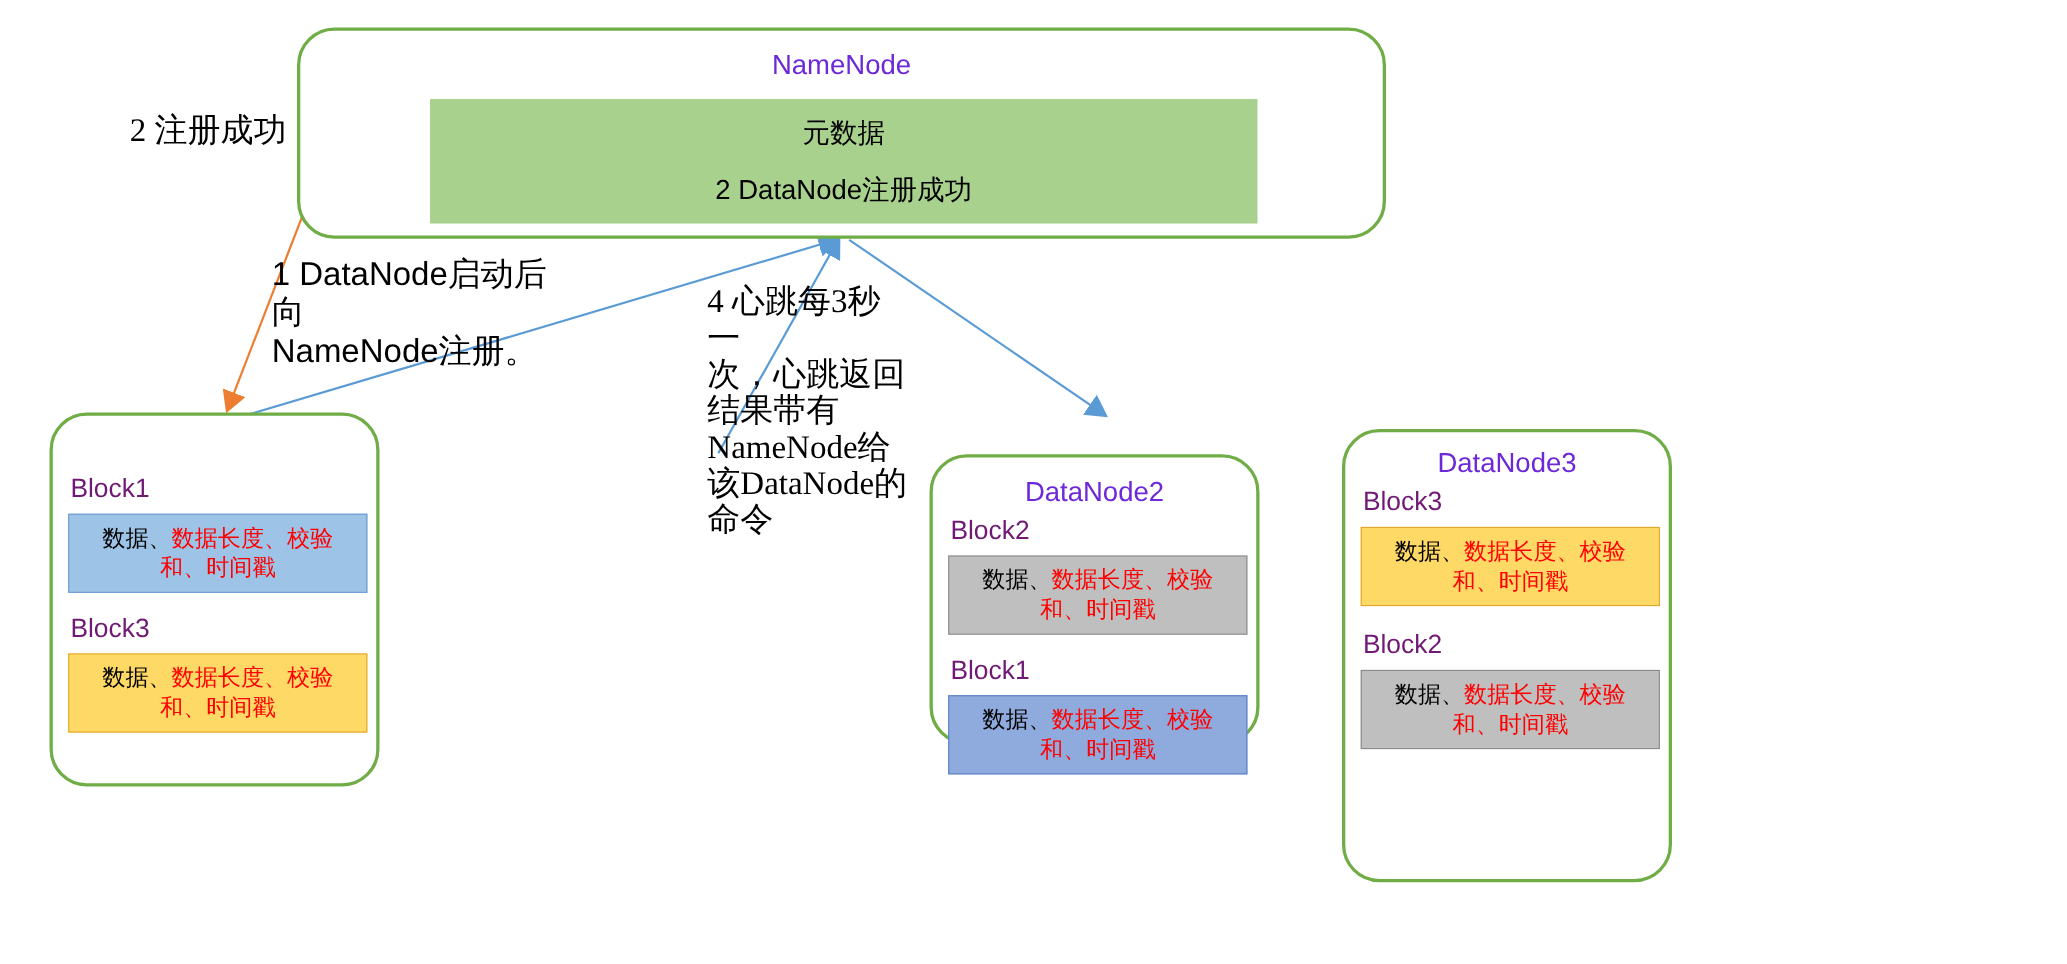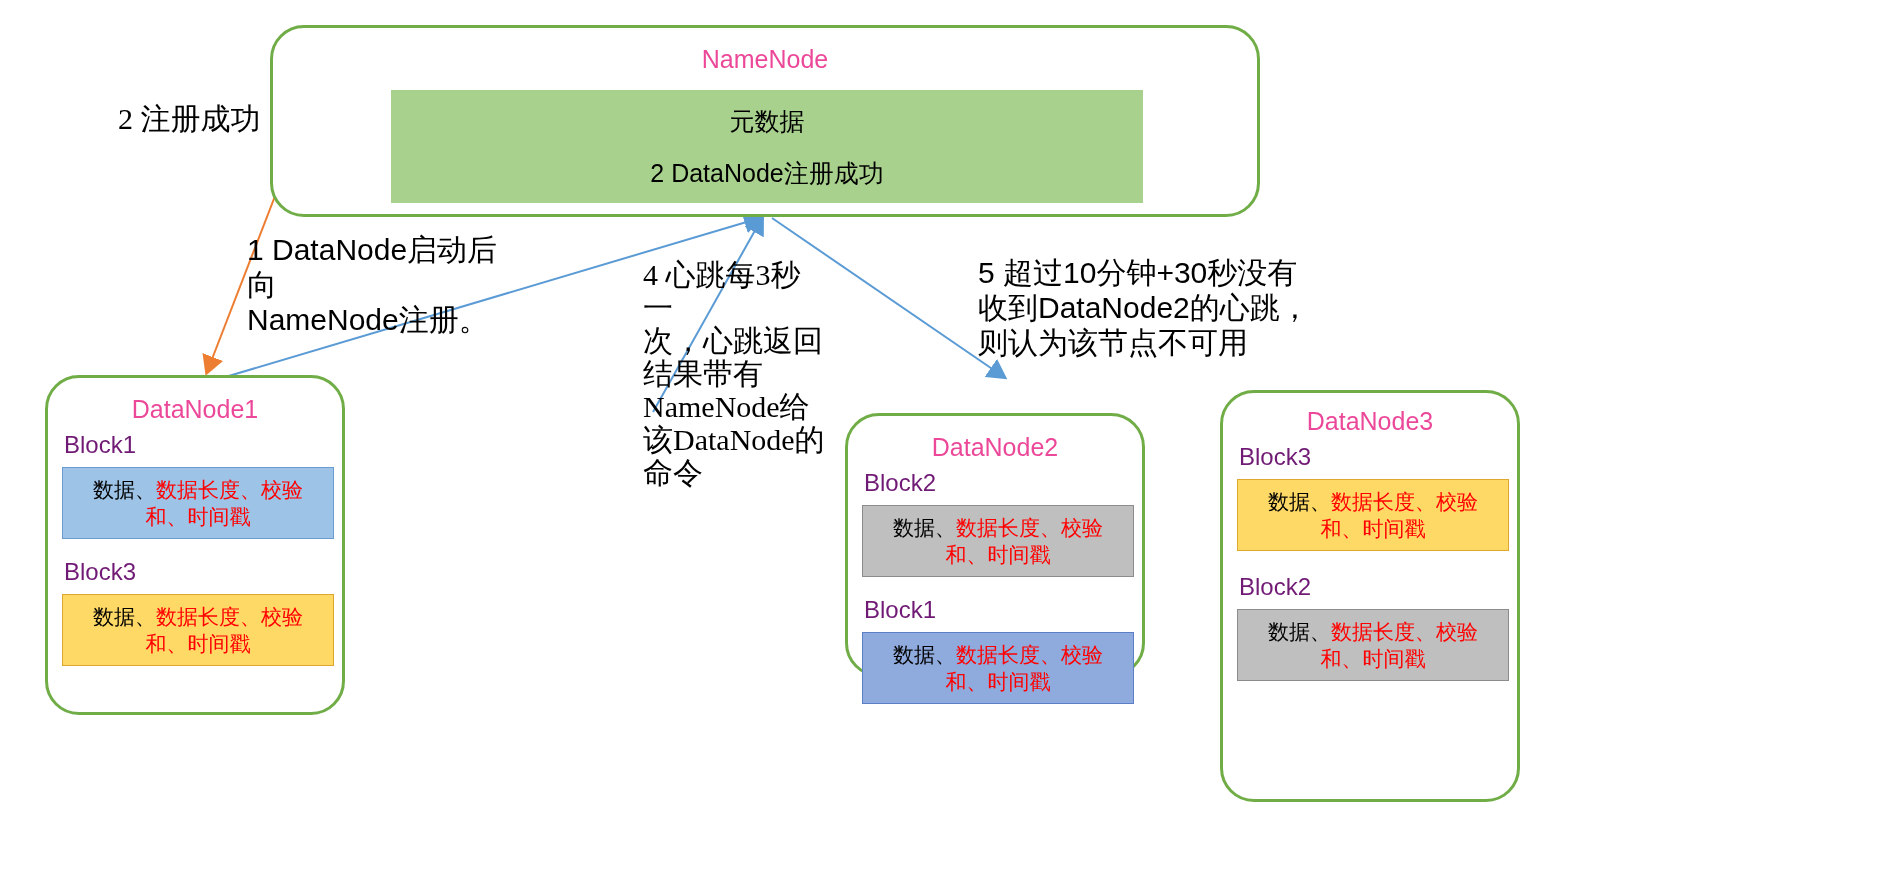--- a/index.html
+++ b/index.html
@@ -5,21 +5,21 @@
   html,body{margin:0;padding:0;background:#ffffff;}
   body{width:1879px;height:876px;position:relative;overflow:hidden;
        font-family:"Liberation Sans","DejaVu Sans",sans-serif;color:#000;}
   #stage{position:absolute;left:0;top:0;width:1879px;height:876px;}
 
   svg.arrows{position:absolute;left:0;top:0;width:1879px;height:876px;pointer-events:none;}
 
   .node-box{position:absolute;border:3px solid #70AD47;border-radius:34px;
             background:#ffffff;box-sizing:border-box;}
   .node-title{position:absolute;left:0;right:0;text-align:center;
-              font-size:25px;line-height:30px;color:#ec4899;}
+              font-size:25px;line-height:30px;color:#6d28d9;}
 
   .meta-box{position:absolute;background:#A9D18E;border:1px solid #A9D18E;
             box-sizing:border-box;display:flex;flex-direction:column;
             align-items:center;justify-content:center;gap:22px;}
   .meta-line{font-size:25px;line-height:30px;color:#000;text-align:center;}
 
   .block-label{position:absolute;font-size:24px;line-height:28px;color:#701a75;}
   .block-strip{position:absolute;box-sizing:border-box;border:1px solid #8C8C8C;
                display:flex;align-items:center;justify-content:center;
                text-align:center;font-size:21px;line-height:27px;padding:4px 10px;}
@@ -82,26 +82,22 @@
 NameNode注册。</div>
 
 
   <div class="annot annot-serif" style="left:643px;top:258px;width:185px;line-height:33px;">4 心跳每3秒一
 次，心跳返回
 结果带有
 NameNode给
 该DataNode的
 命令</div>
 
-  <div class="annot" style="left:978px;top:255px;width:350px;line-height:35px;">5 超过10分钟+30秒没有
-收到DataNode2的心跳，
-则认为该节点不可用</div>
 
   <div class="node-box" style="left:45px;top:375px;width:300px;height:340px;">
-    <div class="node-title" style="top:16px;">DataNode1</div>
 
     <div class="block-label" style="left:16px;top:53px;">Block1</div>
     <div class="block-strip strip-blue" style="left:14px;top:89px;width:272px;height:72px;">
       <span>
         <span class="blk-black">数据、</span><span class="blk-red">数据长度、校验和、时间戳</span>
       </span>
     </div>
 
     <div class="block-label" style="left:16px;top:180px;">Block3</div>
     <div class="block-strip strip-orange" style="left:14px;top:216px;width:272px;height:72px;">

